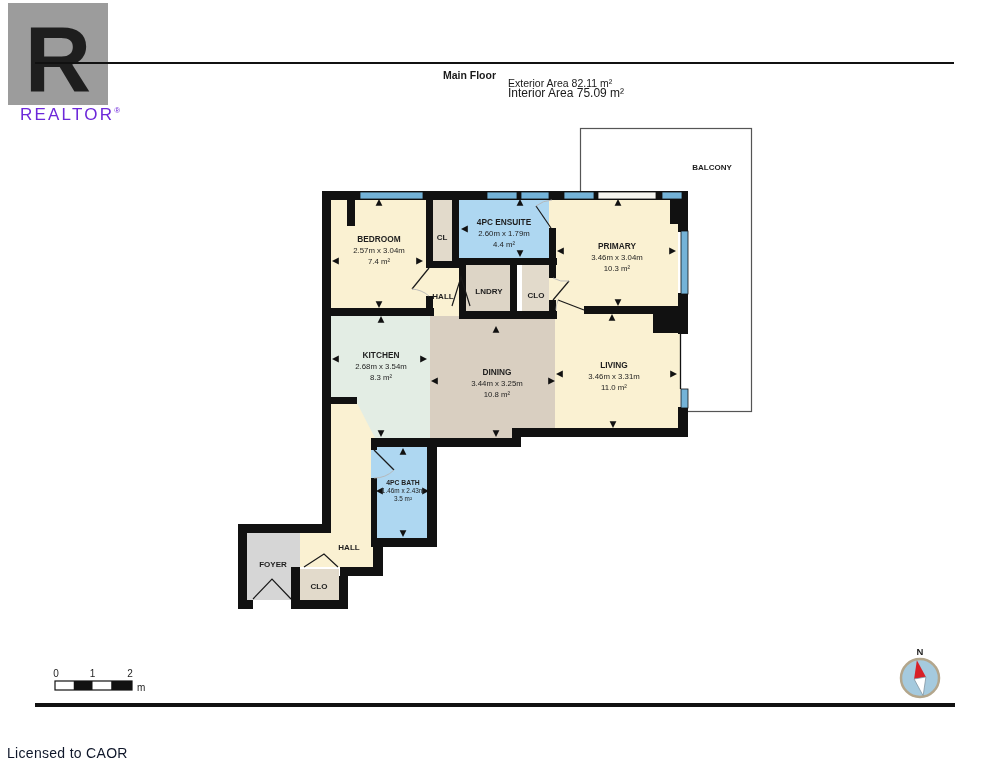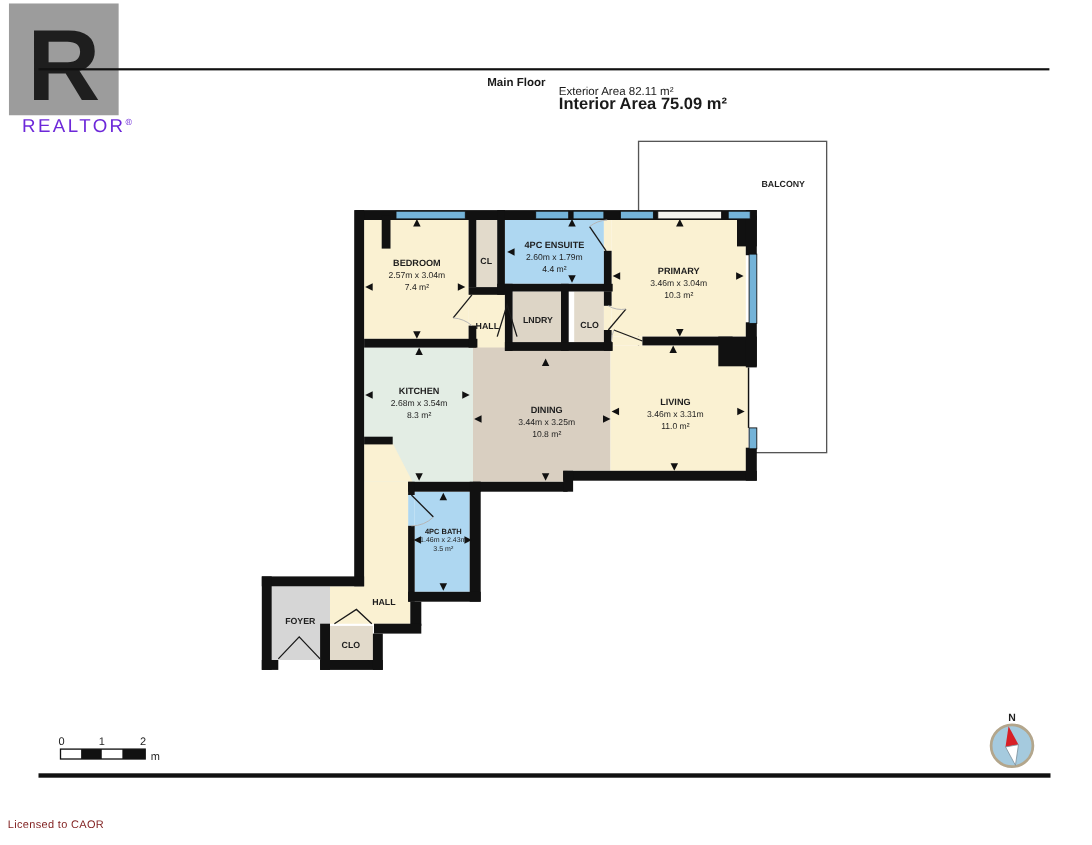--- a/index.html
+++ b/index.html
@@ -2,28 +2,28 @@
 <html><head>
 <meta charset="utf-8">
 <style>
   html,body{margin:0;padding:0;background:#fff;}
   .page{position:relative;width:993px;height:768px;background:#fff;overflow:hidden;
         font-family:"Liberation Sans",sans-serif;color:#1a1a1a;}
   .abs{position:absolute;}
   .title{left:40px;top:34px;width:915px;text-align:center;font-size:19px;font-weight:bold;letter-spacing:.2px;}
   .subL{left:346px;top:69px;width:150px;text-align:right;font-size:10.5px;font-weight:bold;}
   .subE{left:508px;top:77px;font-size:10.5px;}
-  .subI{left:508px;top:86px;font-size:15px;font-weight:bold;}
+  .subI{left:508px;top:86px;font-size:12px;}
   .hrule{left:35px;top:62px;width:919px;height:2px;background:#111;}
   .brand{left:20px;top:105px;font-size:17px;letter-spacing:2.2px;color:#6d28d9;}
   .brand sup{font-size:8px;}
   .prepared{left:362px;top:670px;width:300px;text-align:center;font-size:9.8px;font-weight:600;color:#222;}
   .footline{left:35px;top:703px;width:920px;height:4px;background:#111;}
   .disclaimer{left:37px;top:711px;font-size:9.3px;white-space:nowrap;color:#222;}
-  .license{left:7px;top:745px;font-size:10px;color:#7f1d1d;letter-spacing:.3px;}
+  .license{left:7px;top:745px;font-size:14px;color:#0f172a;letter-spacing:.3px;}
   svg text{font-family:"Liberation Sans",sans-serif;fill:#1e1e1e;}
   .rname{font-size:8.3px;font-weight:bold;}
   .rdim{font-size:7.8px;}
   .rsmall{font-size:8px;font-weight:bold;}
   .rtiny{font-size:6.8px;font-weight:bold;}
   .rtinyd{font-size:6.4px;}
 </style>
 </head>
 <body>
 

